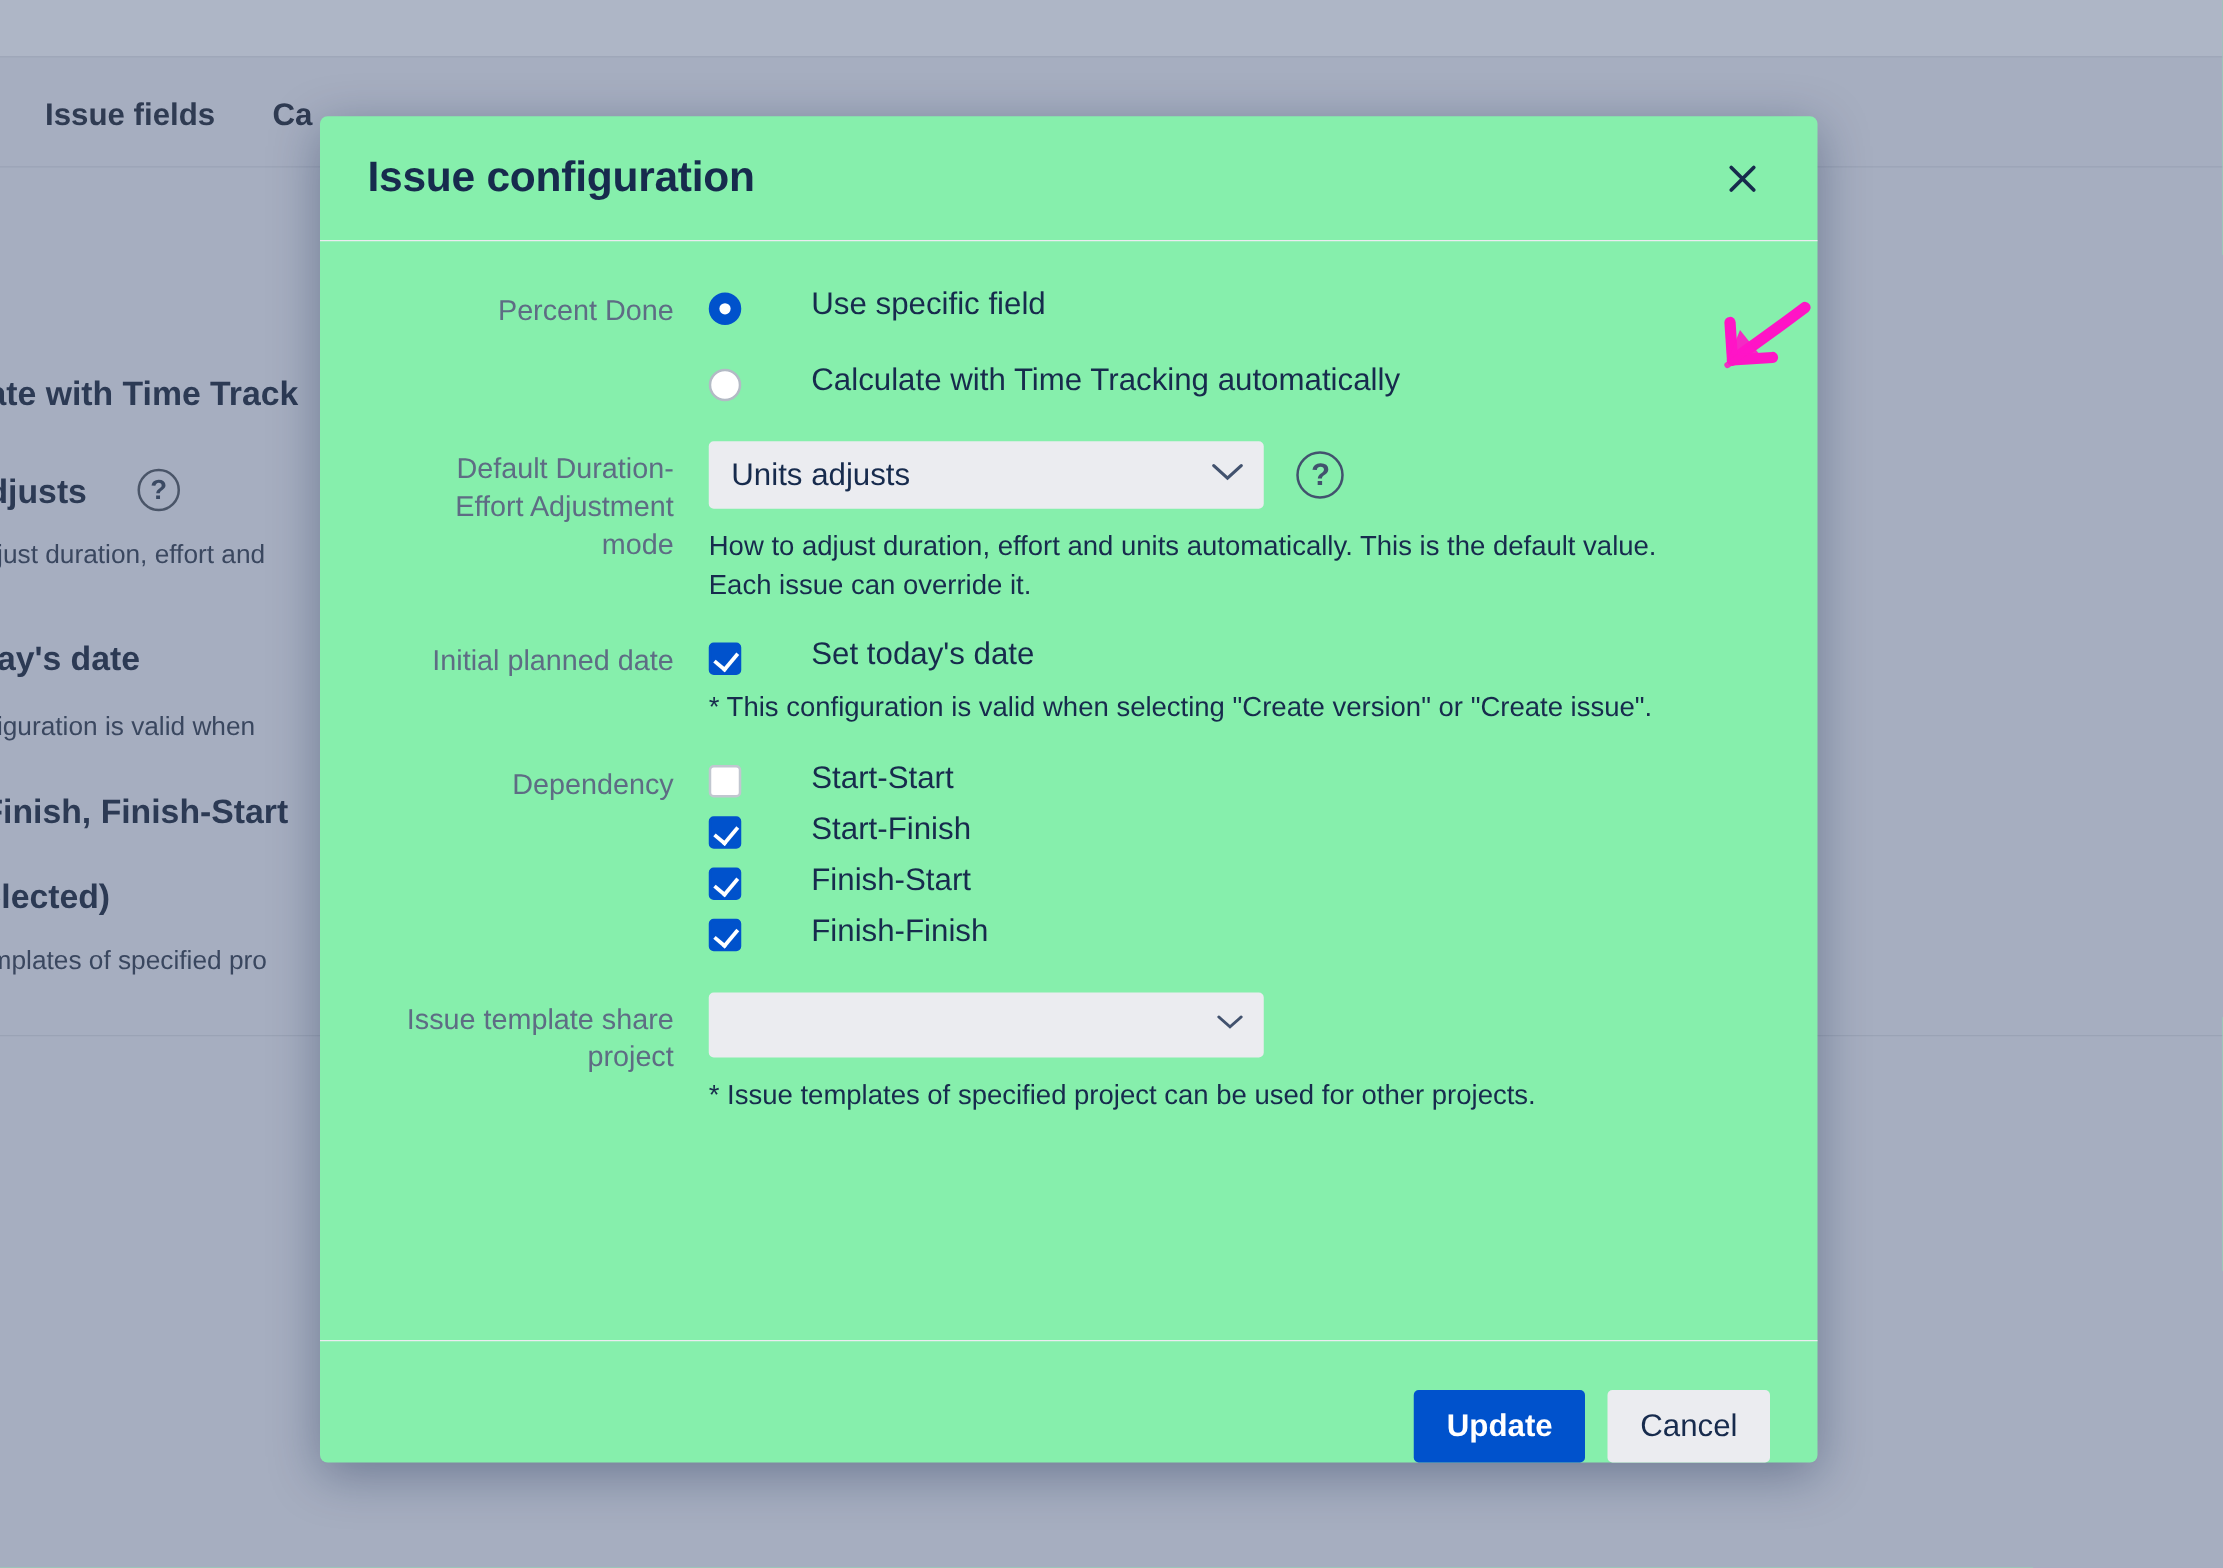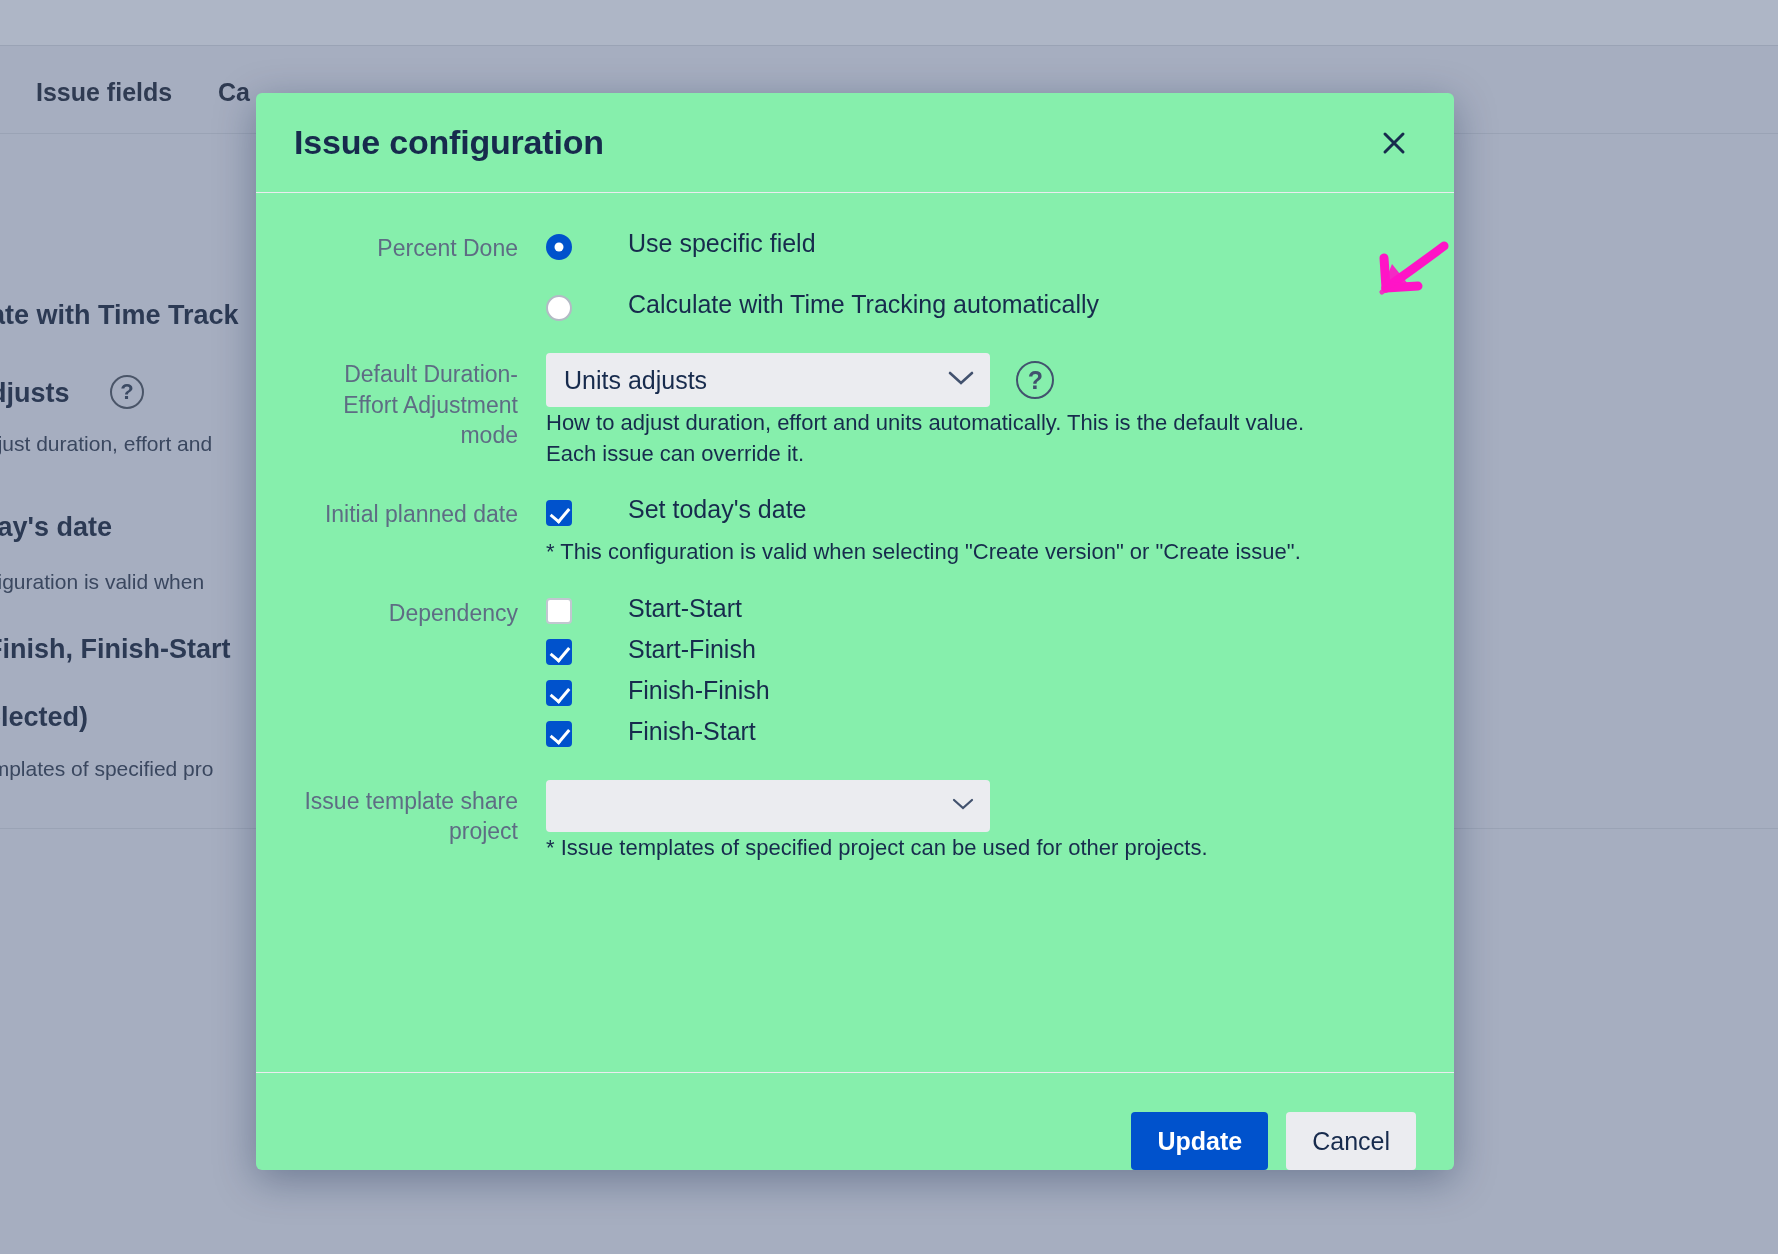--- a/index.html
+++ b/index.html
@@ -105,21 +105,21 @@
     cursor: pointer;
     color: #172b4d;
     background: transparent;
     border: none;
     padding: 0;
   }
   #close-btn svg { display: block; }
 
   #modal-body {
     flex: 1;
-    padding: 34px 38px 0 38px;
+    padding: 34px 38px 0 59px;
     overflow: hidden;
   }
 
   .form-row {
     display: flex;
     align-items: flex-start;
     margin-bottom: 6px;
   }
   .row-label {
     width: 252px;
@@ -256,21 +256,21 @@
     font-weight: 700;
     vertical-align: middle;
     margin-left: 22px;
     cursor: pointer;
   }
 
   .hint {
     font-size: 22px;
     color: #172b4d;
     line-height: 1.42;
-    margin-top: 0;
+    margin-top: 14px;
     max-width: 760px;
   }
   .hint.small-gap { margin-top: 10px; }
   .row-gap-md { margin-bottom: 24px; }
 
   #modal-footer {
     flex: none;
     height: 98px;
     border-top: 1px solid #ebecf0;
     display: flex;
@@ -404,25 +404,25 @@
         <div class="opt-line">
           <span class="cbox off"></span>
           <span class="opt-text">Start-Start</span>
         </div>
         <div class="opt-line">
           <span class="cbox"></span>
           <span class="opt-text">Start-Finish</span>
         </div>
         <div class="opt-line">
           <span class="cbox"></span>
+          <span class="opt-text">Finish-Start</span>
+        </div>
+        <div class="opt-line">
+          <span class="cbox"></span>
           <span class="opt-text">Finish-Finish</span>
-        </div>
-        <div class="opt-line">
-          <span class="cbox"></span>
-          <span class="opt-text">Finish-Start</span>
         </div>
 
       </div>
     </div>
 
     <div class="form-row">
       <div class="row-label">Issue template share project</div>
       <div class="row-field">
         <div class="select-wrap">
           <select class="styled small-arrow" id="sel-template-share"><option value=""></option></select>

